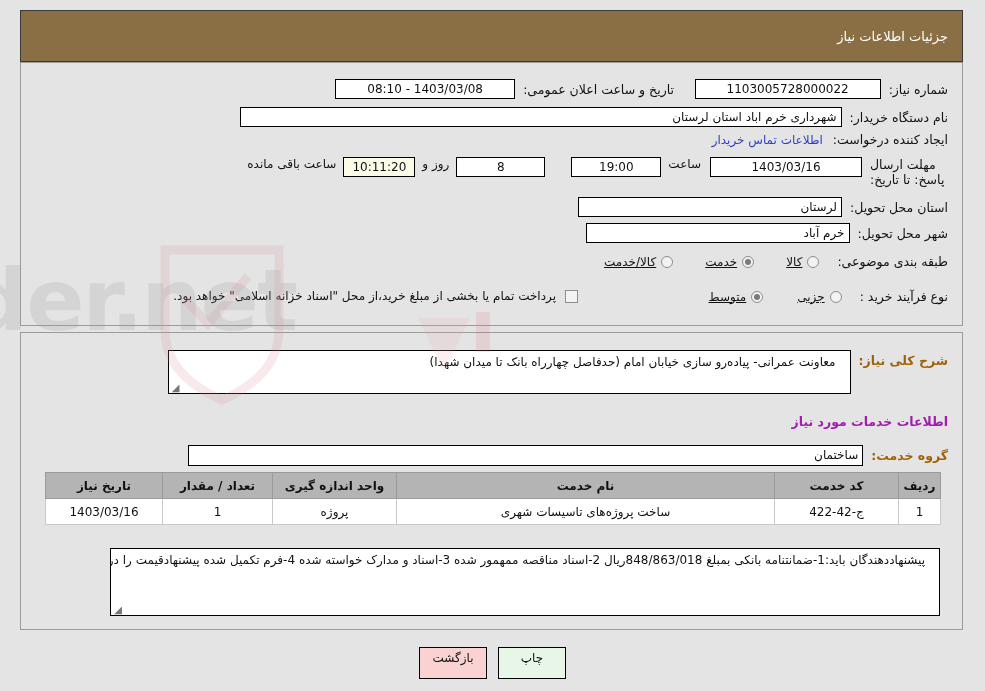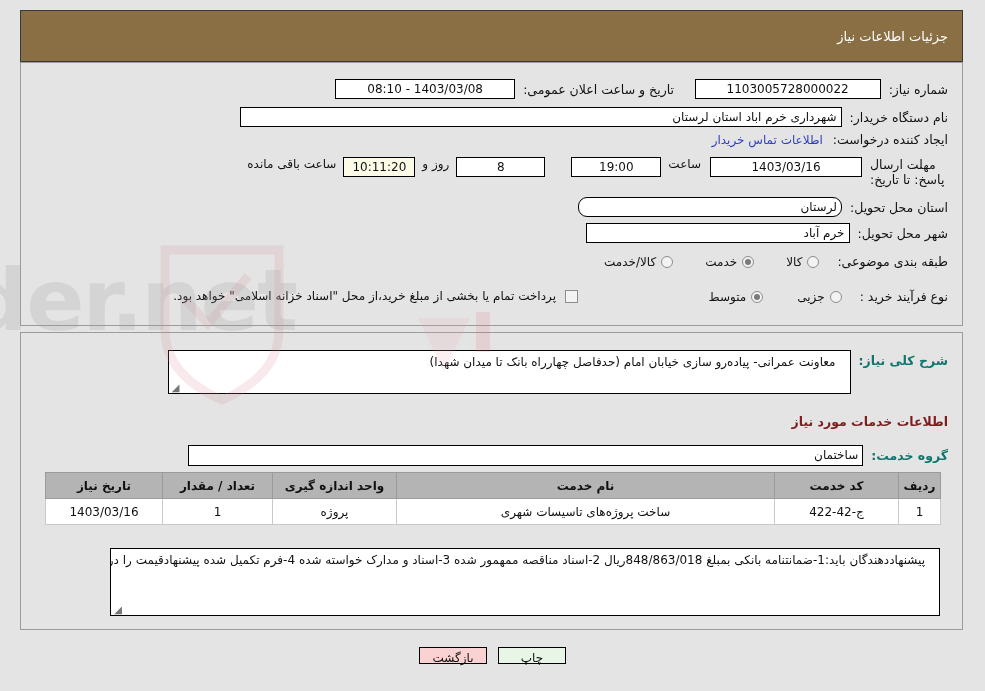--- a/index.html
+++ b/index.html
@@ -108,21 +108,21 @@
     flex: 0 0 auto;
   }
   .radio.on::after {
     content: "";
     position: absolute;
     left: 2px; top: 2px;
     width: 6px; height: 6px;
     border-radius: 50%;
     background: #7a7a7a;
   }
-  .radio-label { font-size: 12px; color: #111; margin-left: 2px; white-space: nowrap; }
+  .radio-label { font-size: 12px; color: #111; margin-left: 2px; white-space: nowrap; text-decoration: underline; }
   .radio-item { display: flex; align-items: center; gap: 5px; }
 
   .checkbox {
     width: 13px; height: 13px;
     border: 1px solid #8d8d8d;
     background: #f3f3f3;
     box-sizing: border-box;
     display: inline-block;
     flex: 0 0 auto;
   }
@@ -145,23 +145,23 @@
     position: absolute;
     left: 2px; bottom: 1px;
     width: 9px; height: 9px;
     color: #777;
     font-size: 10px;
     line-height: 9px;
   }
   .section-head {
     font-size: 12.5px;
     font-weight: bold;
-    color: #7f1d1d;
-  }
-  .bold-lbl { font-weight: bold; font-size: 12.5px; color: #0f766e; }
+    color: #a21caf;
+  }
+  .bold-lbl { font-weight: bold; font-size: 12.5px; color: #a16207; }
 
   
   #items-table {
     position: absolute;
     left: 45px; top: 472px;
     width: 895px;
     border-collapse: collapse;
     font-size: 12px;
     table-layout: fixed;
   }
@@ -185,21 +185,21 @@
     padding: 0 3px;
   }
 
   
   #panel-notes { left: 20px; top: 468px; width: 943px; height: 162px; border-top: none; }
 
   
   .btn {
     border: 1px solid #000000;
     box-sizing: border-box;
-    height: 17px;
+    height: 32px;
     min-width: 68px;
     font-size: 12px;
     color: #111;
     text-align: center;
     line-height: 20px;
     cursor: pointer;
     padding: 0 10px;
   }
   .btn.print  { background: #e8f6e8; }
   .btn.back   { background: #fbd2d2; }
@@ -264,21 +264,21 @@
     <span class="small-lbl" style="margin-right:9px;">ساعت</span>
     <div class="tbox center" style="width:90px; margin-right:7px;">19:00</div>
     <div class="tbox center" style="width:89px; margin-right:26px;">8</div>
     <span class="small-lbl" style="margin-right:7px;">روز و</span>
     <div class="tbox cream" style="width:72px; margin-right:7px;">10:11:20</div>
     <span class="small-lbl" style="margin-right:7px;">ساعت باقی مانده</span>
   </div>
 
   <div class="frow" style="top:134px; right:14px;">
     <span class="lbl">استان محل تحویل:</span>
-    <div class="tbox right" style="width:264px; margin-right:8px;border-radius:9px;">لرستان</div>
+    <div class="tbox right" style="width:264px; margin-right:8px;">لرستان</div>
   </div>
 
   <div class="frow" style="top:160px; right:14px;">
     <span class="lbl">شهر محل تحویل:</span>
     <div class="tbox right" style="width:264px; margin-right:8px;">خرم آباد</div>
   </div>
 
   <div class="frow" style="top:191px; right:14px;">
     <span class="lbl">طبقه بندی موضوعی:</span>
     <div class="radio-group" id="category-radios" style="margin-right:18px; gap:30px;">

